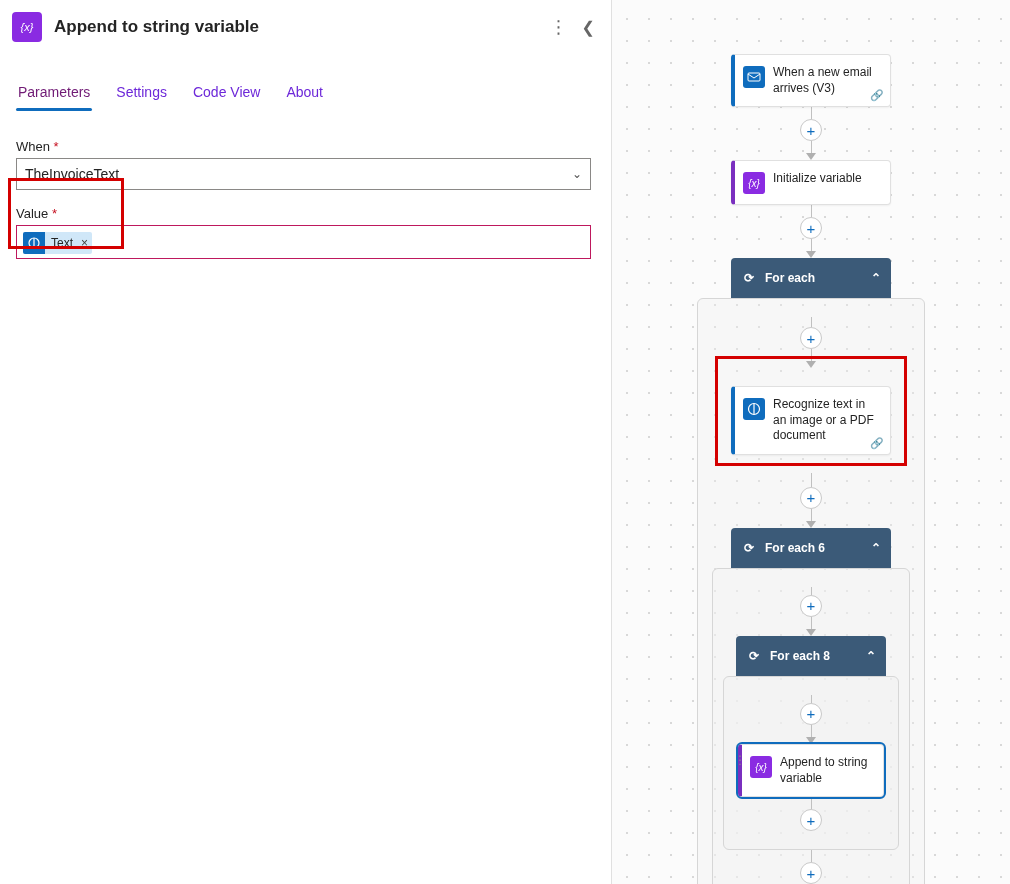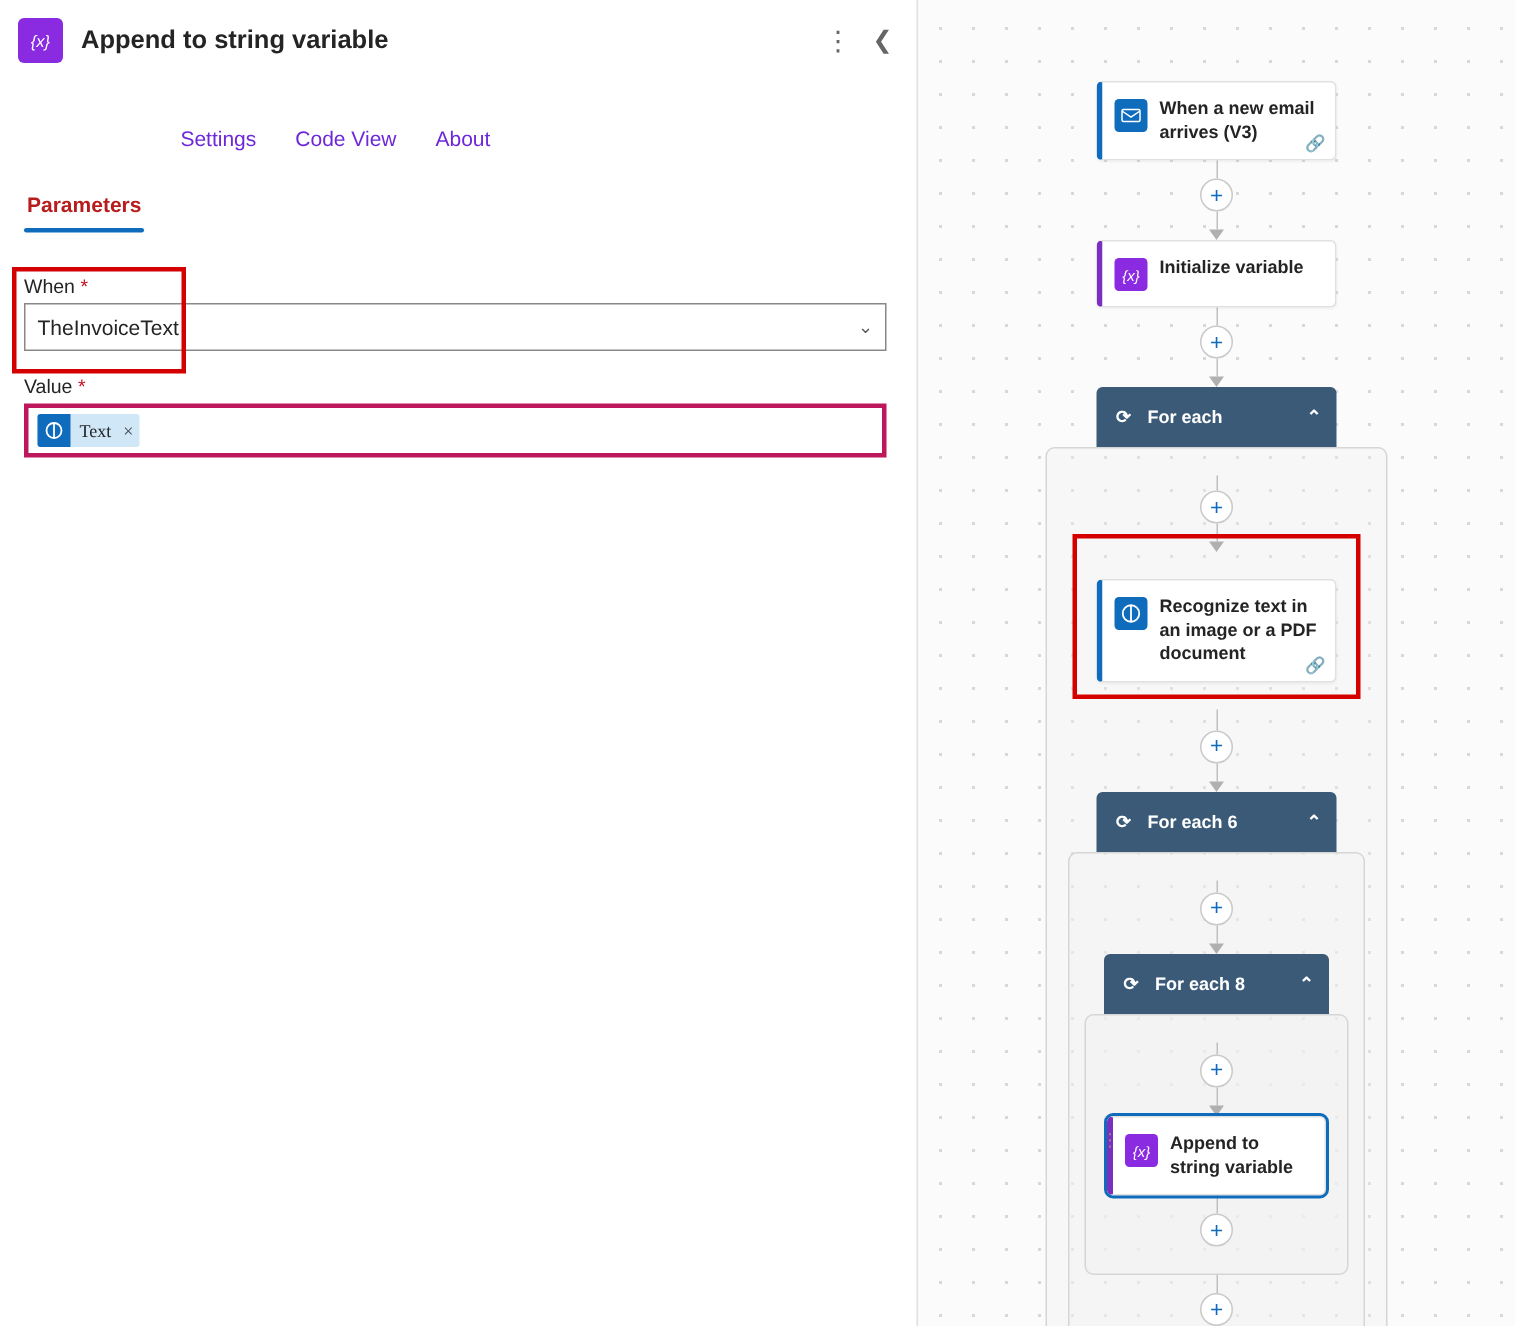--- a/index.html
+++ b/index.html
@@ -13,40 +13,40 @@
     width: 30px; height: 30px; border-radius:4px; background:#8a2be2;
     display:flex; align-items:center; justify-content:center; color:#fff; margin-right:12px;
   }
   .panel-title { font-size:17px; font-weight:600; flex:1; }
   .header-controls { display:flex; align-items:center; gap:14px; color:#666; }
   .vdots { font-size:18px; cursor:pointer; }
   .collapse-icon { font-size:16px; cursor:pointer; }
 
   .tabs { display:flex; gap:22px; padding:0 16px; margin-top:28px; border-bottom:1px solid transparent; }
   .tab { padding:4px 2px 10px 2px; font-size:14px; color:#6d28d9; cursor:pointer; position:relative; }
-  .tab.active { color:#b91c1c; font-weight:700;margin-top:44px; }
+  .tab.active { color:#701a75; font-weight:400; }
   .tab.active::after {
     content:""; position:absolute; left:0; bottom:-1px; height:3px; width:100%;
     background:#0f6cbd; border-radius:2px;
   }
 
   .form-area { padding:28px 20px 0 16px; }
   .field-label { font-size:13px; margin-bottom:4px; }
   .req { color:#c50f1f; }
   .dropdown {
     width:100%; height:32px; border:1px solid #8a8886; display:flex;
     align-items:center; justify-content:space-between; padding:0 8px;
     font-size:14px; cursor:pointer;
   }
   .chev { font-size:12px; color:#555; }
 
   .value-group { margin-top:16px; position:relative; }
   .value-box {
-    width:100%; min-height:34px; border:3px solid #be185d;
-    padding:4px 6px; display:flex; align-items:center;font-family:Liberation Serif, serif;
+    width:100%; min-height:34px; border:1px solid #be185d;
+    padding:4px 6px; display:flex; align-items:flex-end;
   }
   .token {
     display:inline-flex; align-items:center; background:#d0e7f8;
     border-radius:2px; height:22px; font-size:12px; padding:0 4px 0 0;
   }
   .token-icon {
     width:22px; height:22px; background:#0f6cbd; border-radius:2px 0 0 2px;
     display:flex; align-items:center; justify-content:center; color:#fff; font-size:10px;
     margin-right:6px;
   }
@@ -77,21 +77,21 @@
   .card.accent-cv      { border-left-color:#0f6cbd; }
   .card.selected       { outline:2px solid #0f6cbd; }
   .card .cicon {
     width:22px; height:22px; border-radius:3px; flex:none;
     display:flex; align-items:center; justify-content:center; font-size:11px; color:#fff;
     margin-right:8px; margin-top:1px;
   }
   .ic-outlook { background:#0f6cbd; }
   .ic-var     { background:#8a2be2; }
   .ic-cv      { background:#0f6cbd; }
-  .card .ctxt { font-size:12px; font-weight:700; line-height:1.3; }
+  .card .ctxt { font-size:12px; font-weight:400; line-height:1.3; }
   .link-icon { position:absolute; right:6px; bottom:4px; font-size:11px; color:#888; }
 
   .add-btn {
     width:22px; height:22px; border:1px solid #c9c9c9; border-radius:50%;
     background:#fff; color:#0f6cbd; display:flex; align-items:center; justify-content:center;
     font-size:15px; cursor:pointer;
   }
   .arrow-seg { width:1px; background:#c0c0c0; }
   .arrow-head {
     width:0;height:0;border-left:5px solid transparent;border-right:5px solid transparent;

